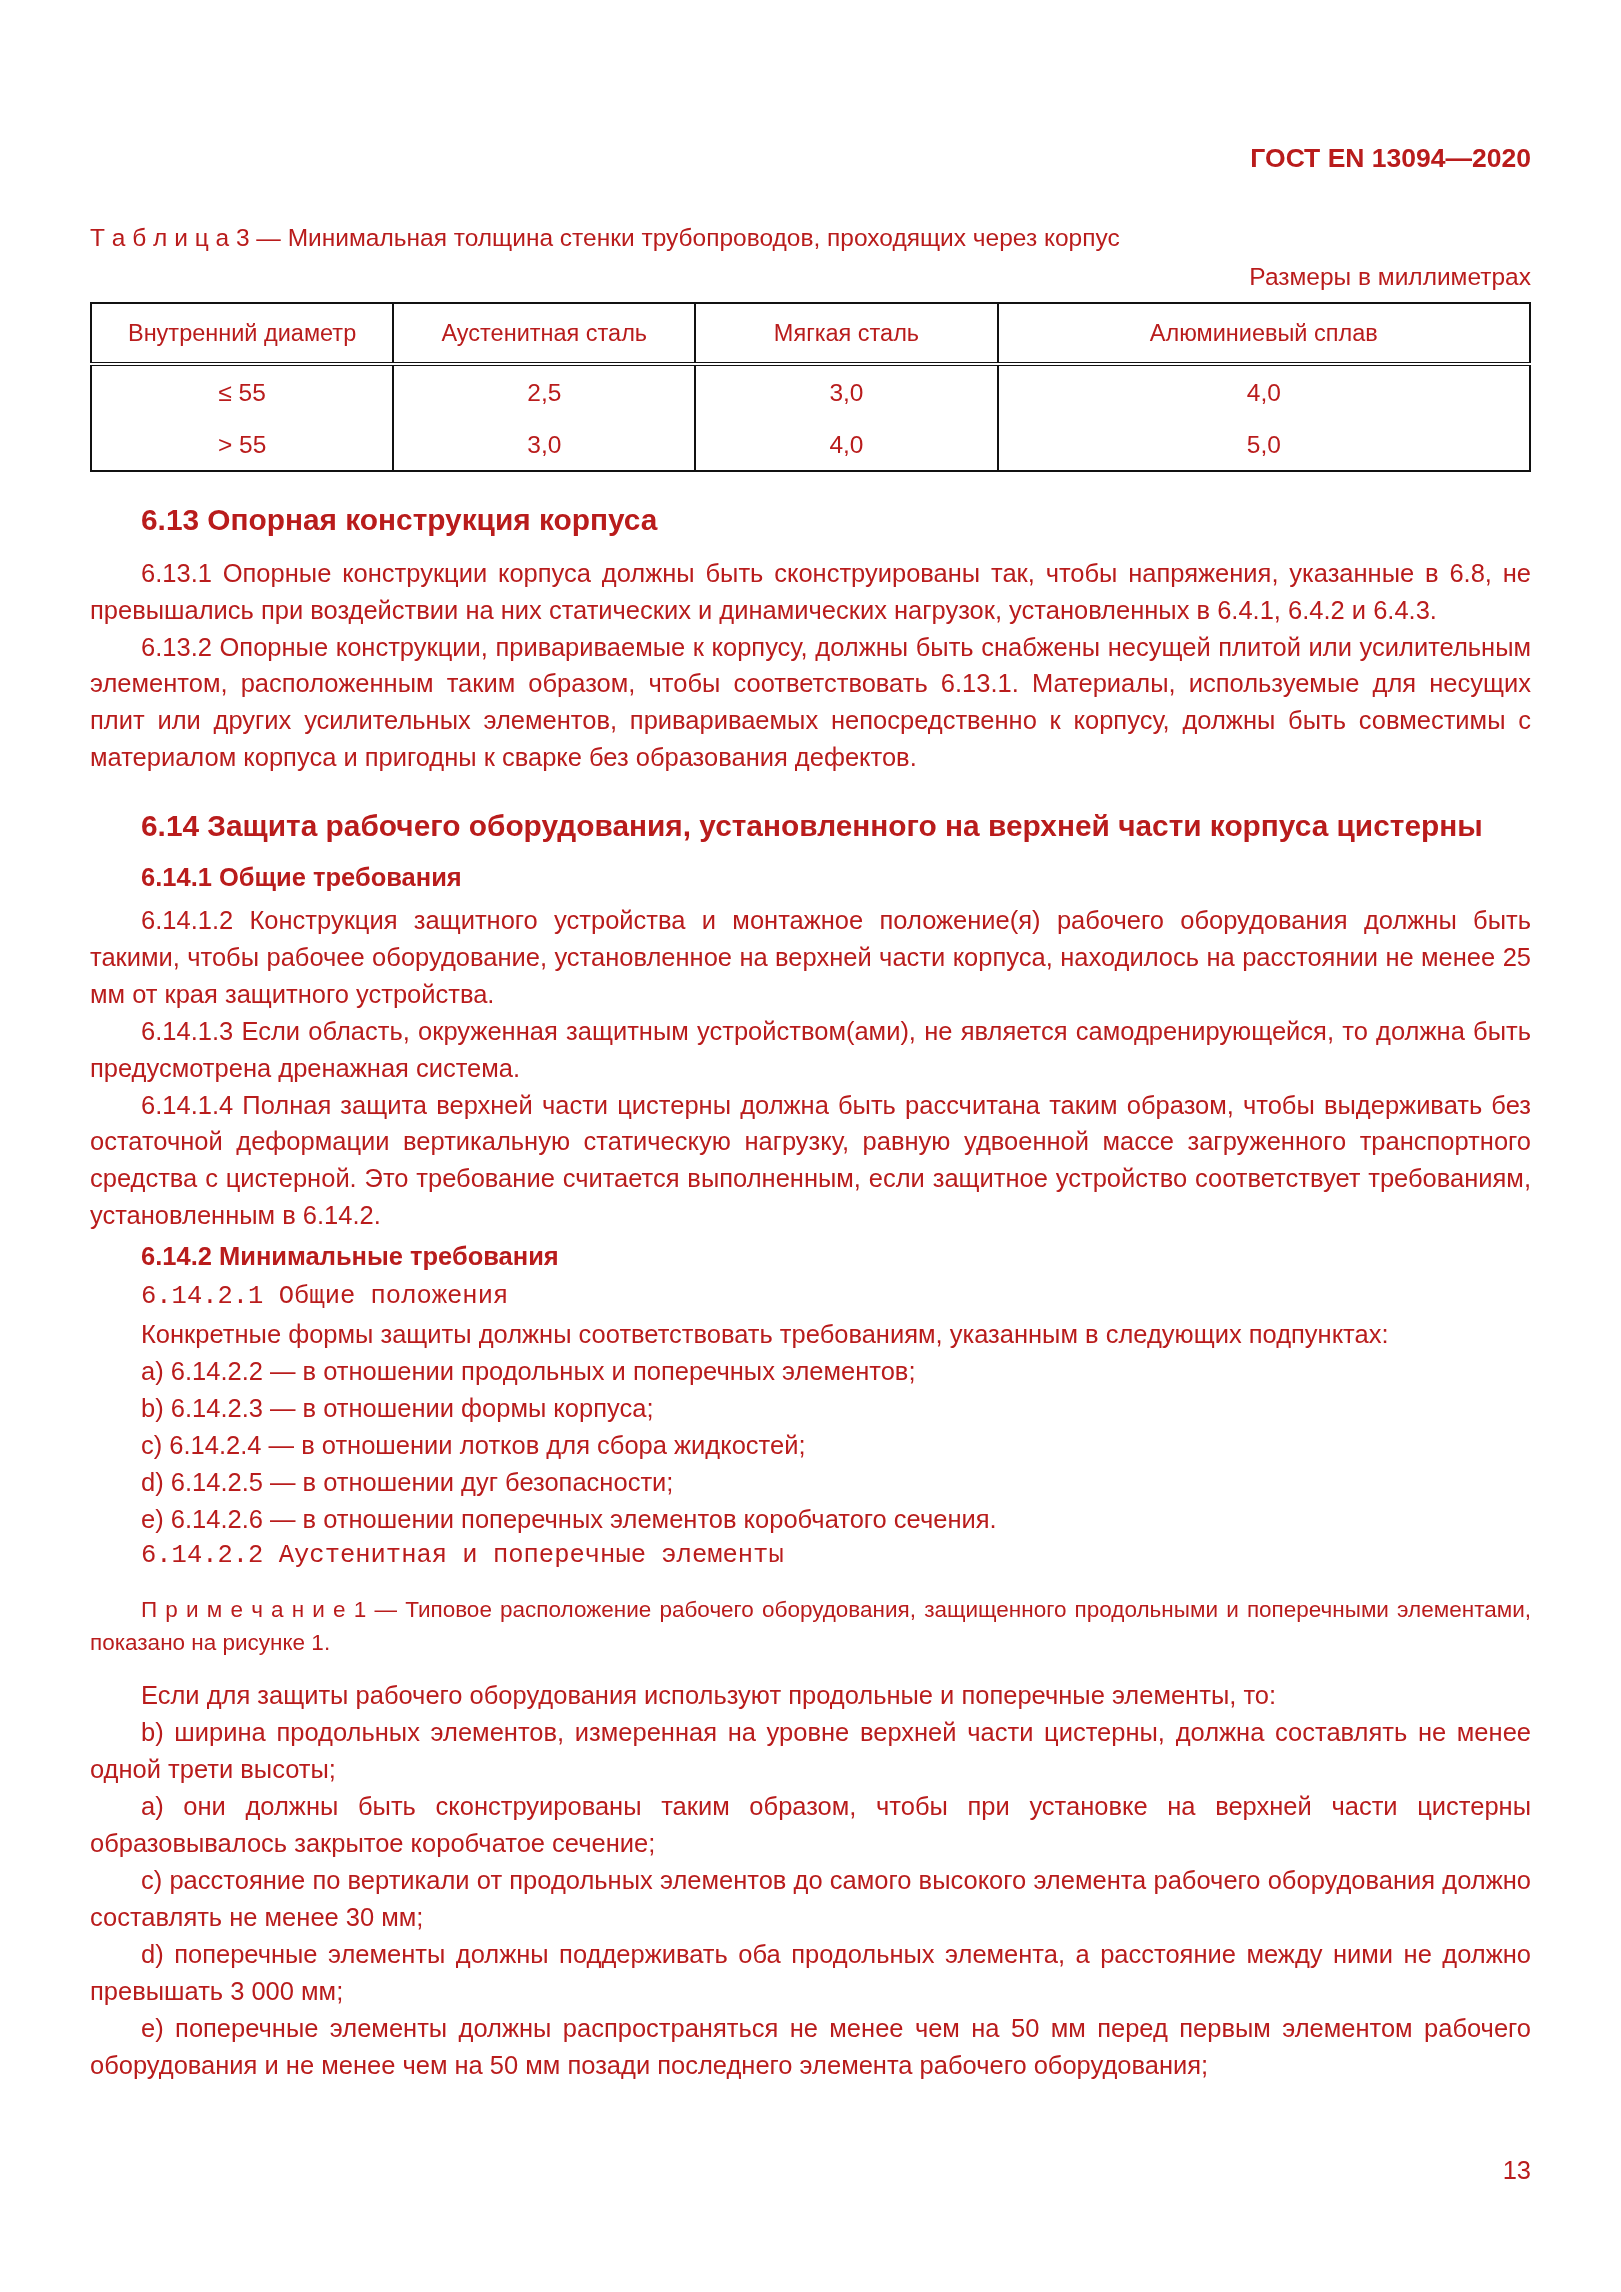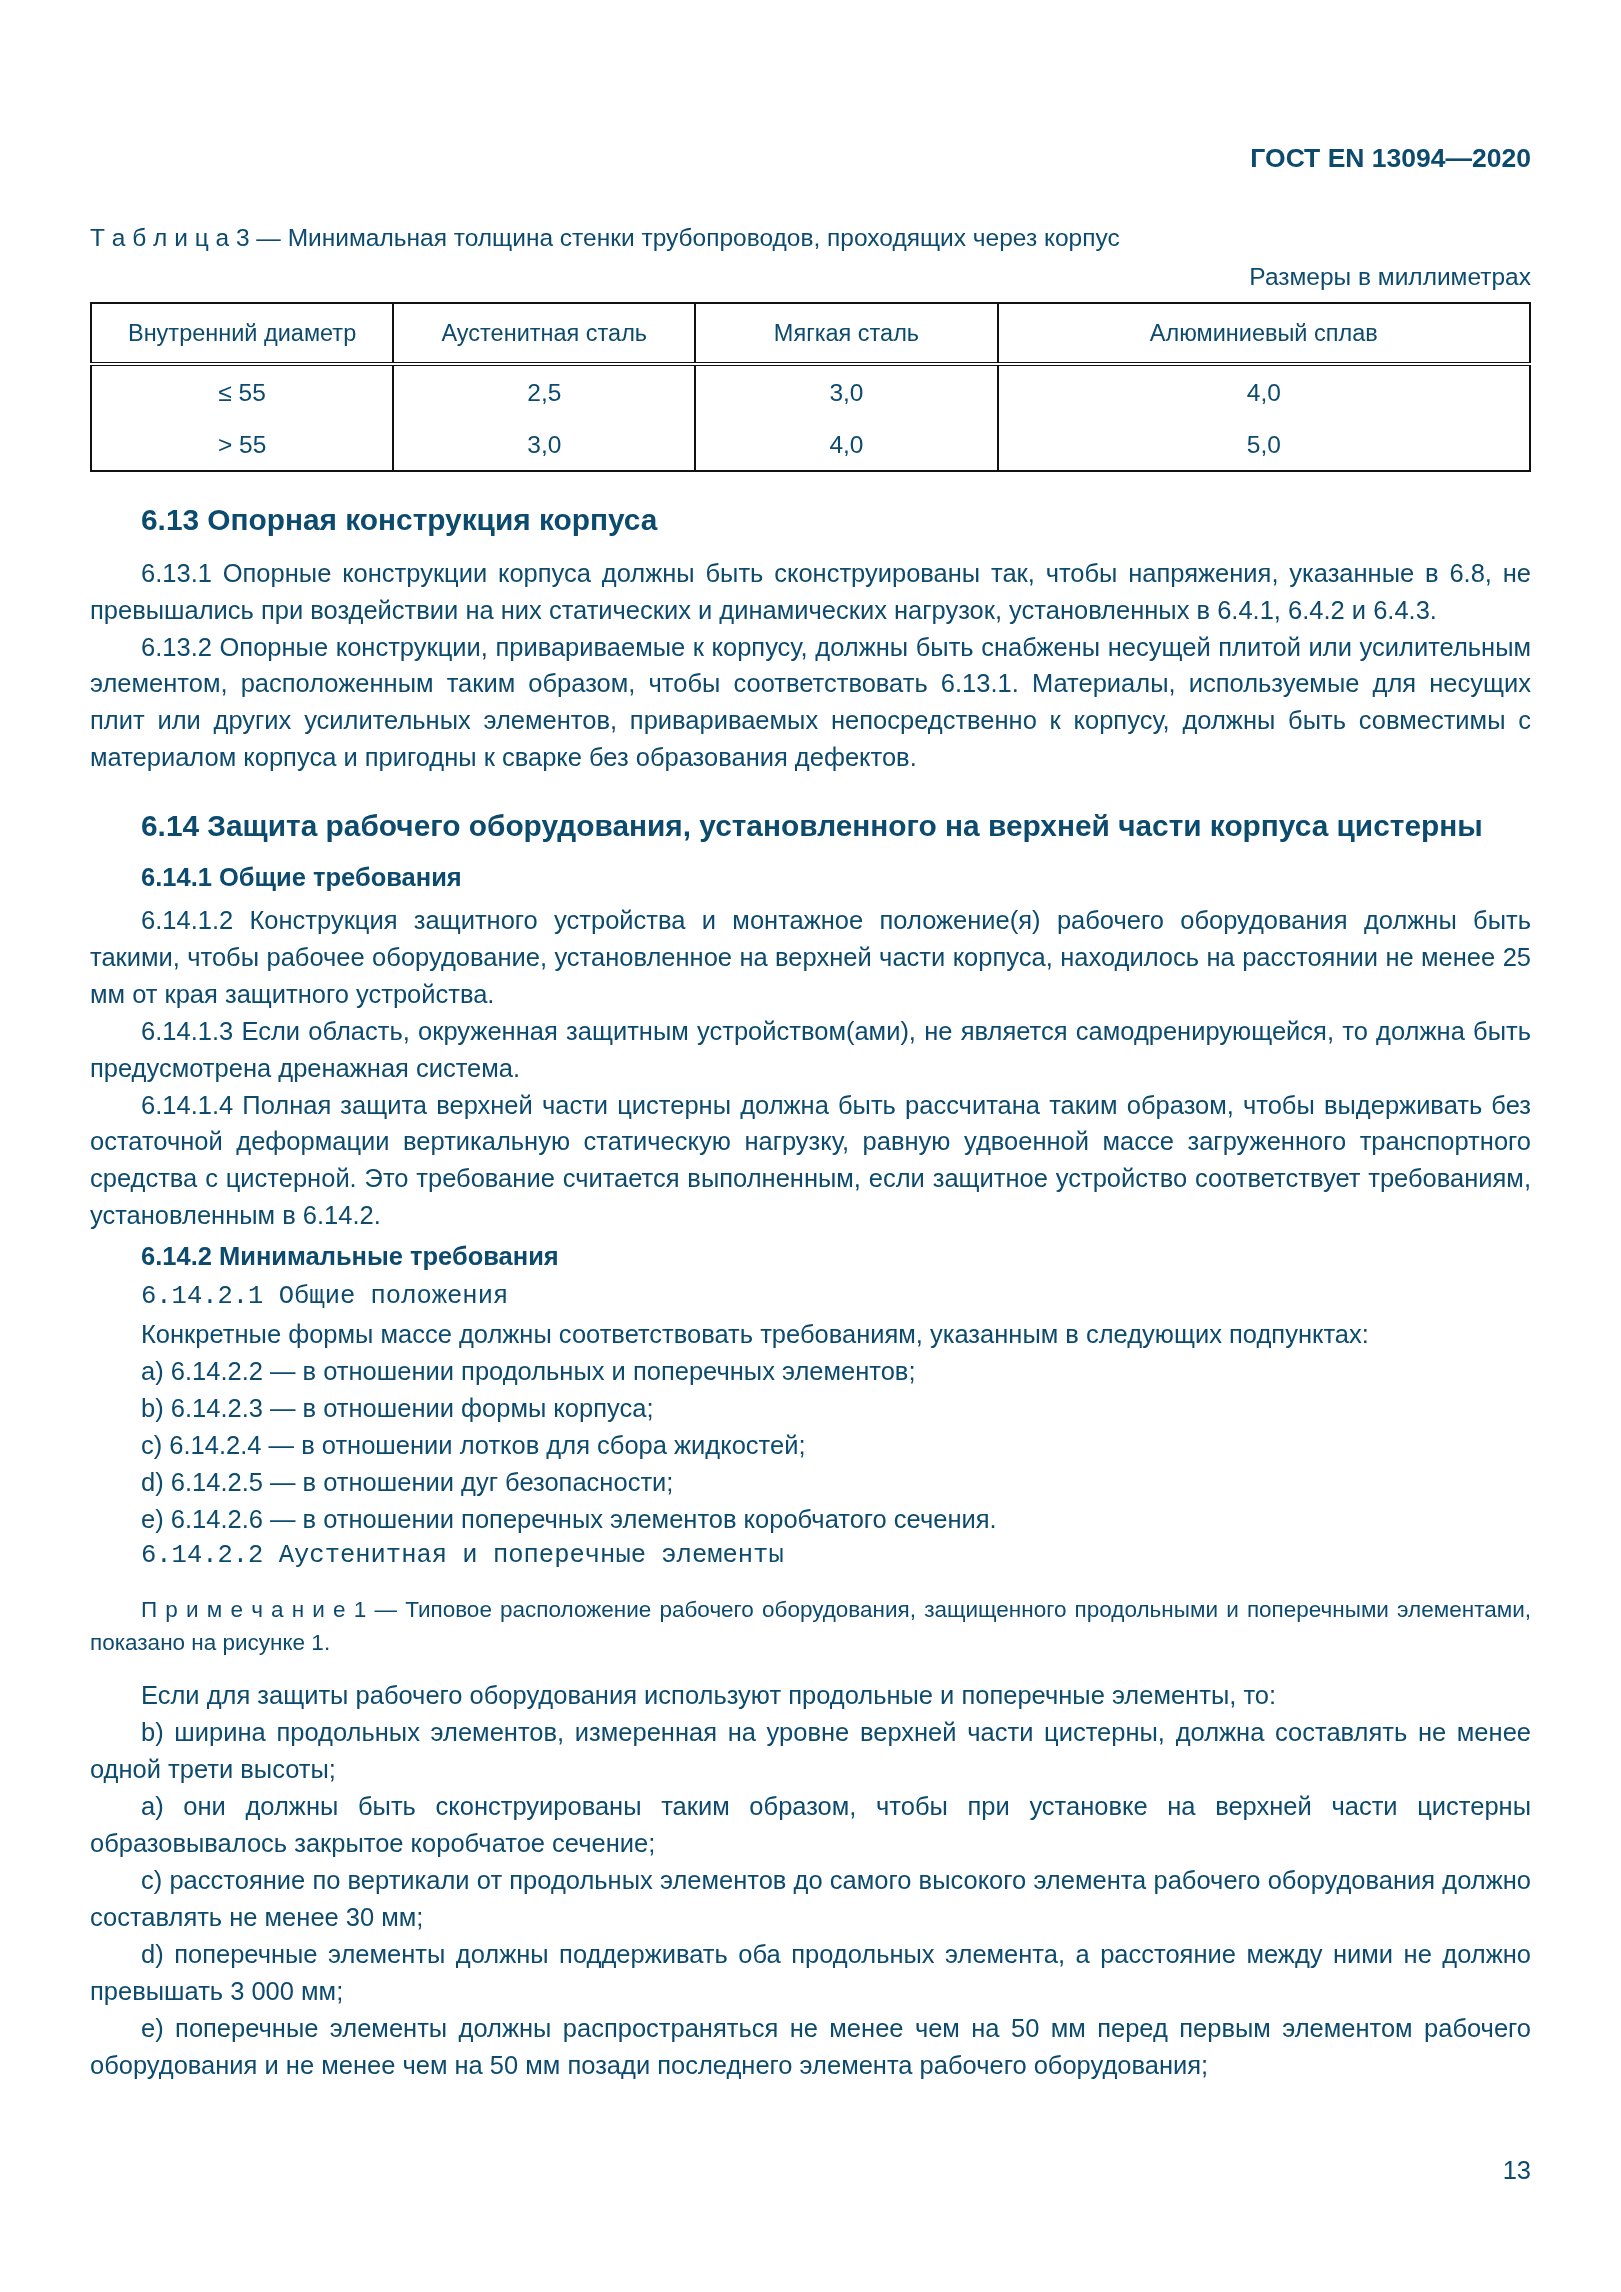--- a/index.html
+++ b/index.html
@@ -3,21 +3,21 @@
 <meta charset="utf-8">
 <style>
   * { margin: 0; padding: 0; box-sizing: border-box; }
   html, body { background: #ffffff; }
   .page {
     position: relative;
     width: 1621px;
     height: 2293px;
     margin: 0 auto;
     background: #ffffff;
-    color: #0c4a6e;
+    color: #b91c1c;
     font-family: "Liberation Sans", sans-serif;
     font-size: 25.5px;
     line-height: 1.45;
     padding: 139px 90px 0 90px;
     overflow: hidden;
   }
   .doc-header {
     text-align: right;
     font-weight: bold;
     font-size: 26.5px;
@@ -138,21 +138,21 @@
   <p class="para">6.13.2 Опорные конструкции, привариваемые к корпусу, должны быть снабжены несущей плитой или усилительным элементом, расположенным таким образом, чтобы соответствовать 6.13.1. Материалы, используемые для несущих плит или других усилительных элементов, привариваемых непосредственно к корпусу, должны быть совместимы с материалом корпуса и пригодны к сварке без образования дефектов.</p>
 
   <h3 class="heading h-big">6.14 Защита рабочего оборудования, установленного на верхней части корпуса цистерны</h3>
   <h4 class="heading h-sub">6.14.1 Общие требования</h4>
   <p class="para">6.14.1.2 Конструкция защитного устройства и монтажное положение(я) рабочего оборудования должны быть такими, чтобы рабочее оборудование, установленное на верхней части корпуса, находилось на расстоянии не менее 25 мм от края защитного устройства.</p>
   <p class="para">6.14.1.3 Если область, окруженная защитным устройством(ами), не является самодренирующейся, то должна быть предусмотрена дренажная система.</p>
   <p class="para">6.14.1.4 Полная защита верхней части цистерны должна быть рассчитана таким образом, чтобы выдерживать без остаточной деформации вертикальную статическую нагрузку, равную удвоенной массе загруженного транспортного средства с цистерной. Это требование считается выполненным, если защитное устройство соответствует требованиям, установленным в 6.14.2.</p>
 
   <h4 class="heading h-sub2">6.14.2 Минимальные требования</h4>
   <p class="plain">6.14.2.1 Общие положения</p>
-  <p class="para">Конкретные формы массе должны соответствовать требованиям, указанным в следующих подпунктах:</p>
+  <p class="para">Конкретные формы защиты должны соответствовать требованиям, указанным в следующих подпунктах:</p>
 
   <p class="list-item">а) 6.14.2.2 — в отношении продольных и поперечных элементов;</p>
   <p class="list-item">b) 6.14.2.3 — в отношении формы корпуса;</p>
   <p class="list-item">c) 6.14.2.4 — в отношении лотков для сбора жидкостей;</p>
   <p class="list-item">d) 6.14.2.5 — в отношении дуг безопасности;</p>
   <p class="list-item">e) 6.14.2.6 — в отношении поперечных элементов коробчатого сечения.</p>
 
   <p class="plain">6.14.2.2 Аустенитная и поперечные элементы</p>
 
   <p class="note">П р и м е ч а н и е  1 — Типовое расположение рабочего оборудования, защищенного продольными и поперечными элементами, показано на рисунке 1.</p>

